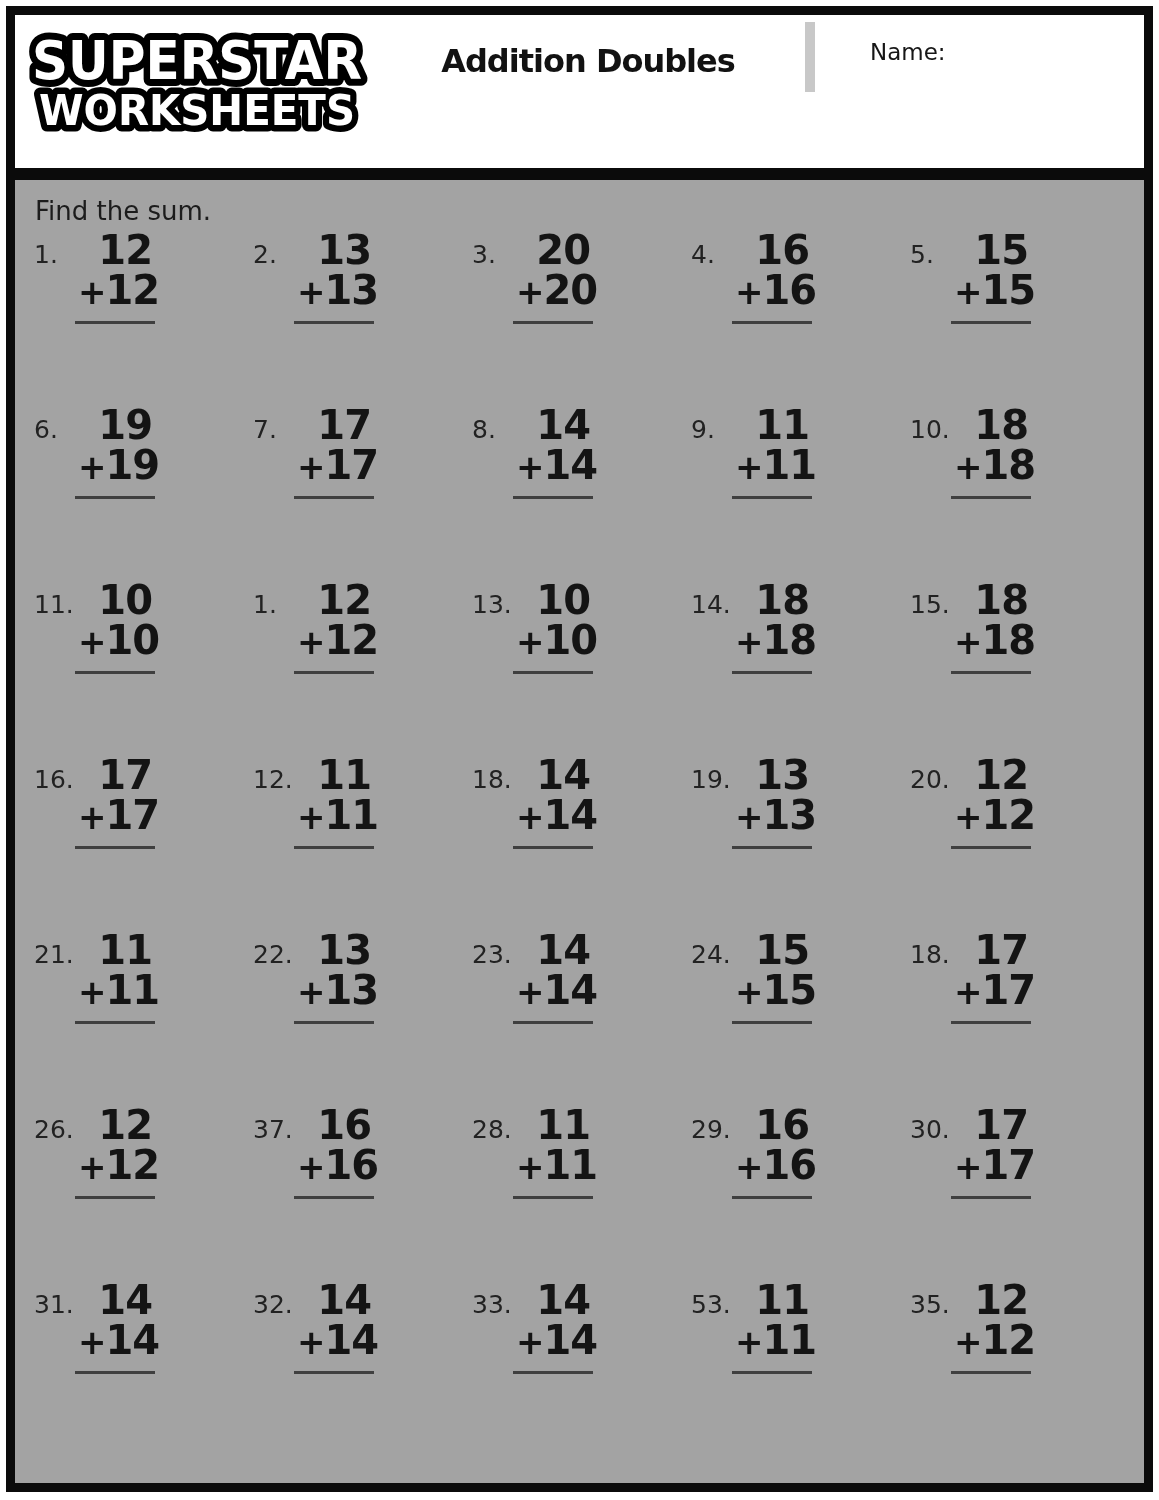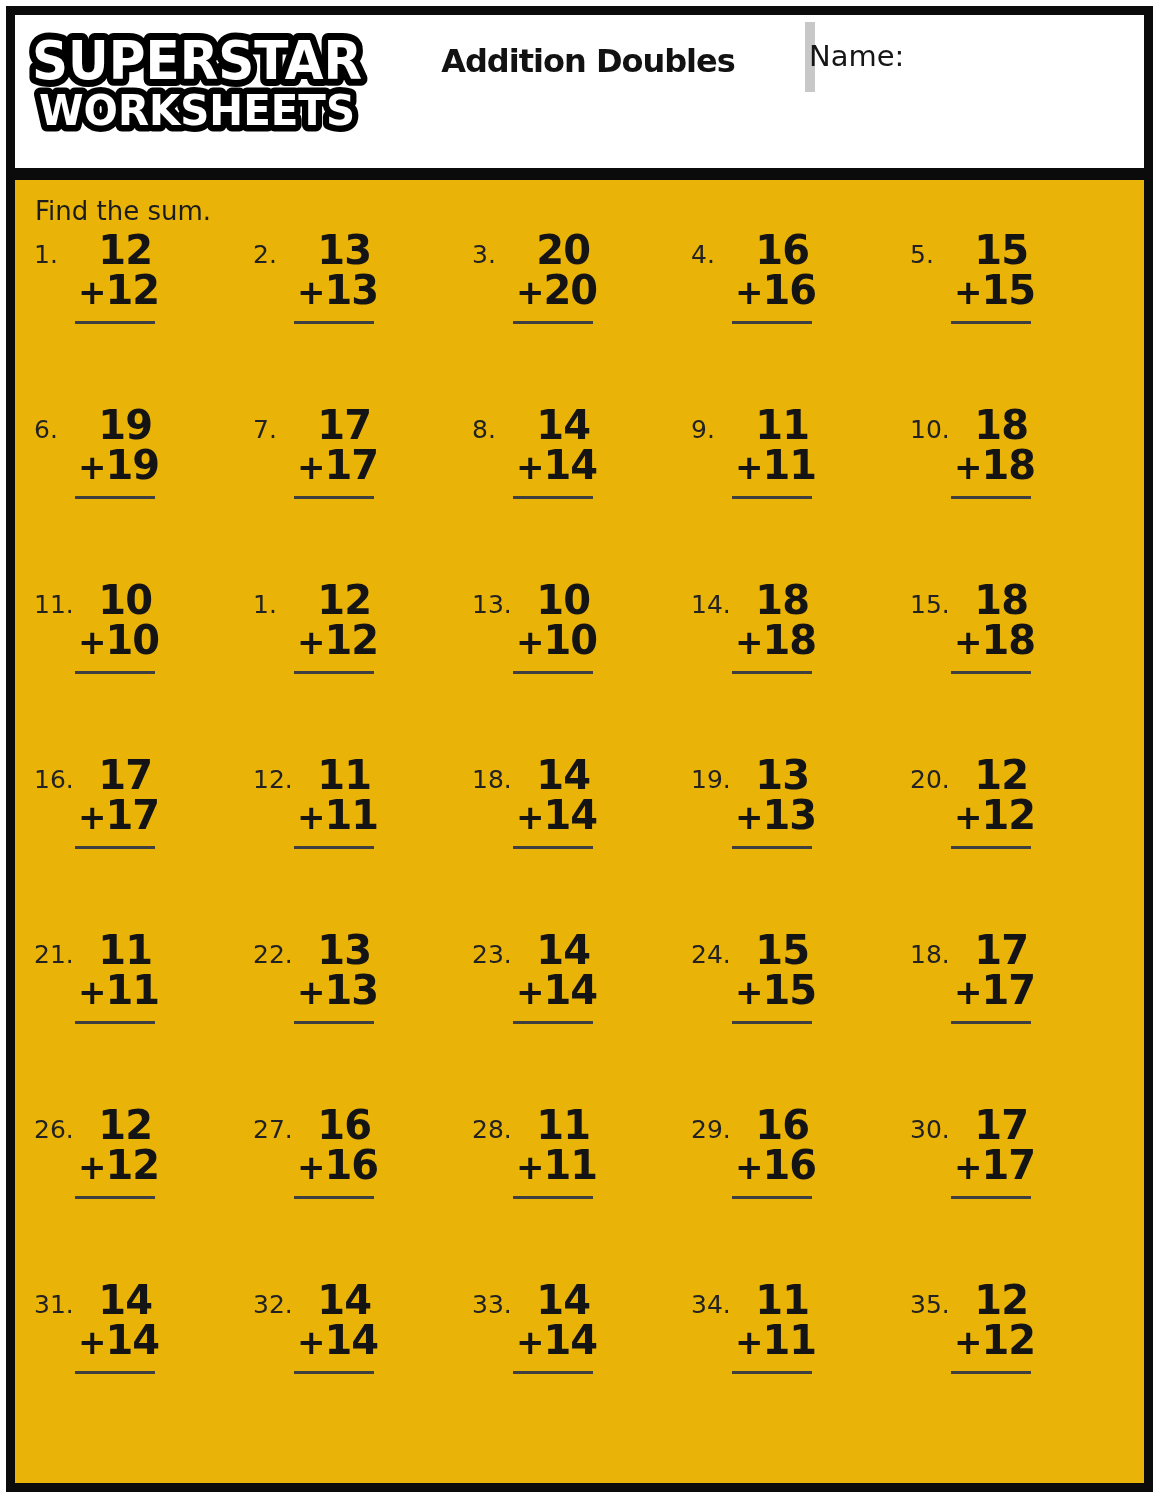--- a/index.html
+++ b/index.html
@@ -1,23 +1,23 @@
 <!DOCTYPE html>
 <html><head>
 <meta charset="utf-8">
 <style>
   html,body{margin:0;padding:0;background:#ffffff;}
   body{width:1159px;height:1500px;position:relative;font-family:"DejaVu Sans",sans-serif;color:#141414;}
-  .sheet{position:absolute;left:6px;top:6px;width:1129px;height:1468px;border:9px solid #0b0b0b;background:#eab308;}
+  .sheet{position:absolute;left:6px;top:6px;width:1129px;height:1468px;border:9px solid #0b0b0b;background:#a3a3a3;}
   .header{position:absolute;left:0;top:0;width:100%;height:153px;border-bottom:12px solid #0b0b0b;background:#fff;}
   .logo{position:absolute;left:6px;top:8px;}
   .title-block{position:absolute;left:348px;top:30px;width:450px;text-align:center;
     font-weight:bold;font-size:32px;line-height:1.06;letter-spacing:-1px;color:#121212;}
   .name-bar{position:absolute;left:790px;top:7px;width:10px;height:70px;background:#c8c8c8;}
-  .name-label{position:absolute;left:794px;top:24px;font-size:29px;color:#161616;}
+  .name-label{position:absolute;left:855px;top:24px;font-size:23px;color:#161616;}
   .instruction{position:absolute;left:20px;top:181px;font-size:26px;color:#1c1c1c;}
   .grid{position:absolute;left:7px;top:210px;display:grid;grid-template-columns:repeat(5,219px);grid-auto-rows:175px;}
   .problem{position:relative;}
   .plabel{position:absolute;left:12px;top:17px;font-size:25px;line-height:1;color:#222;}
   .pcol{position:absolute;left:48px;top:5px;width:82px;}
   .ptop{font-size:40px;line-height:40px;font-weight:bold;text-align:right;letter-spacing:-1px;color:#141414;}
   .pbot{display:flex;justify-content:space-between;align-items:baseline;font-size:40px;line-height:40px;font-weight:bold;letter-spacing:-1px;color:#141414;}
   .pplus{font-size:34px;margin-left:8px;}
   .pline{margin-left:5px;margin-top:9px;width:80px;border-bottom:3px solid #3f3f3f;}
 </style>
@@ -329,21 +329,21 @@
         <div class="pcol">
           <div class="ptop">12</div>
           <div class="pbot">
             <span class="pplus">+</span>
             <span>12</span>
           </div>
           <div class="pline"></div>
         </div>
       </div>
     <div class="problem">
-        <span class="plabel">27.</span>
+        <span class="plabel">37.</span>
         <div class="pcol">
           <div class="ptop">16</div>
           <div class="pbot">
             <span class="pplus">+</span>
             <span>16</span>
           </div>
           <div class="pline"></div>
         </div>
       </div>
     <div class="problem">
@@ -407,21 +407,21 @@
         <div class="pcol">
           <div class="ptop">14</div>
           <div class="pbot">
             <span class="pplus">+</span>
             <span>14</span>
           </div>
           <div class="pline"></div>
         </div>
       </div>
     <div class="problem">
-        <span class="plabel">34.</span>
+        <span class="plabel">53.</span>
         <div class="pcol">
           <div class="ptop">11</div>
           <div class="pbot">
             <span class="pplus">+</span>
             <span>11</span>
           </div>
           <div class="pline"></div>
         </div>
       </div>
     <div class="problem">

